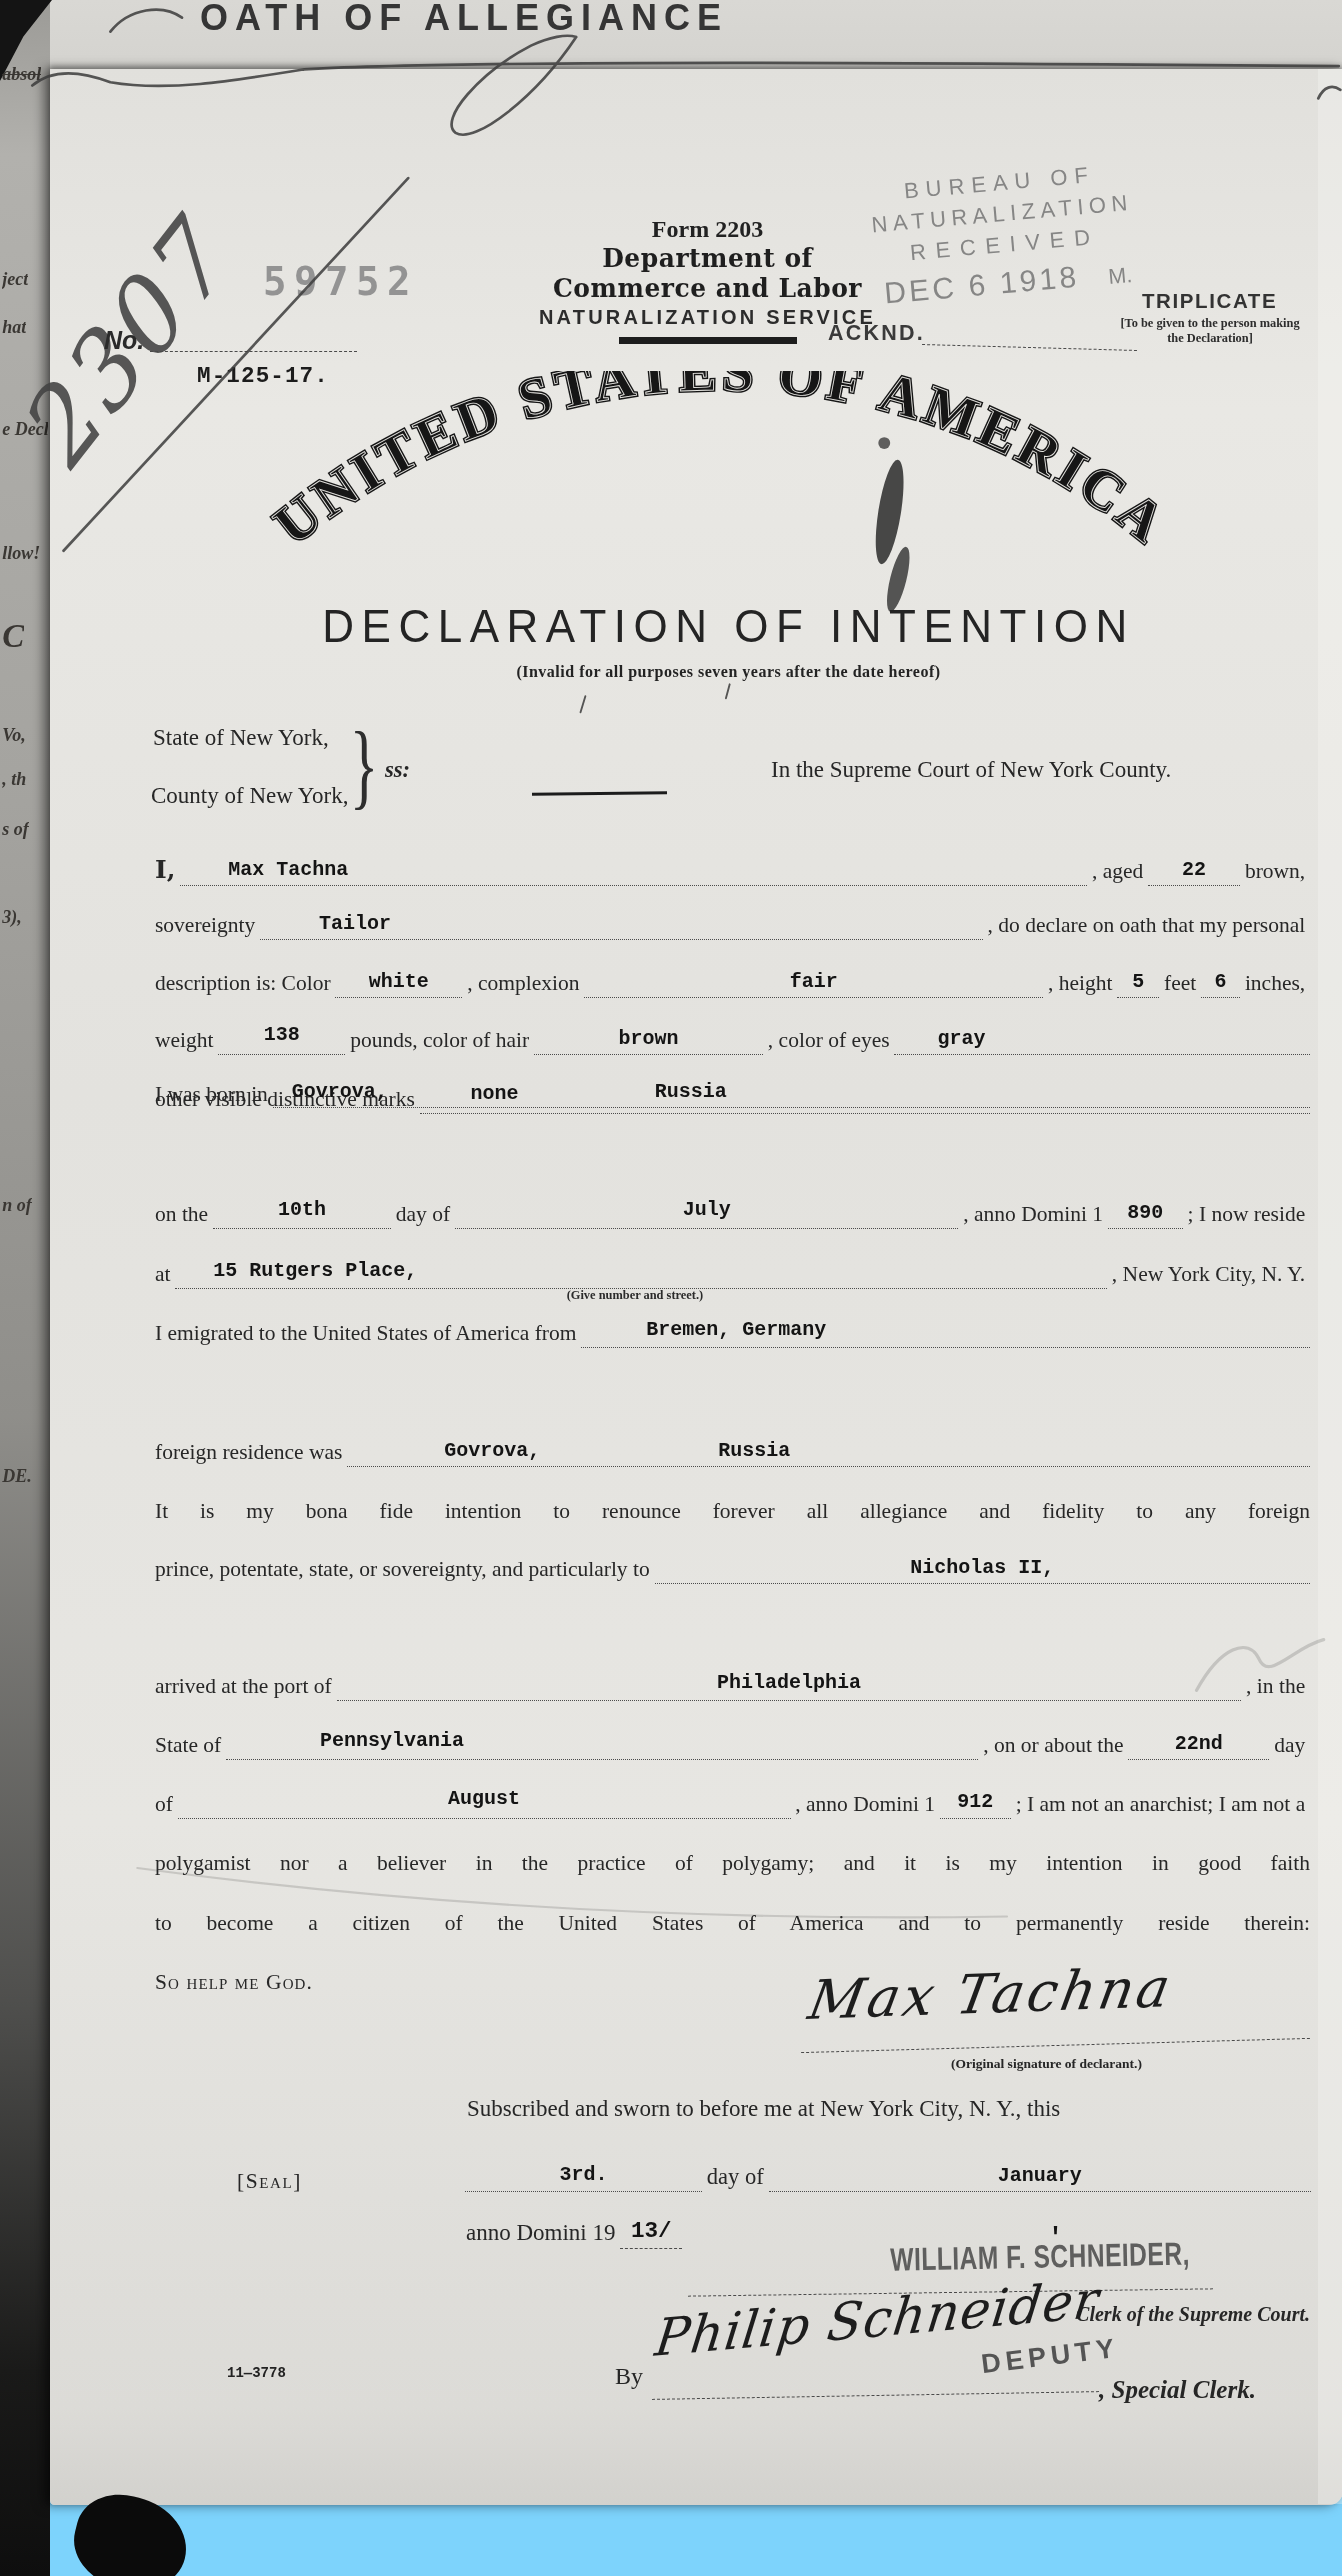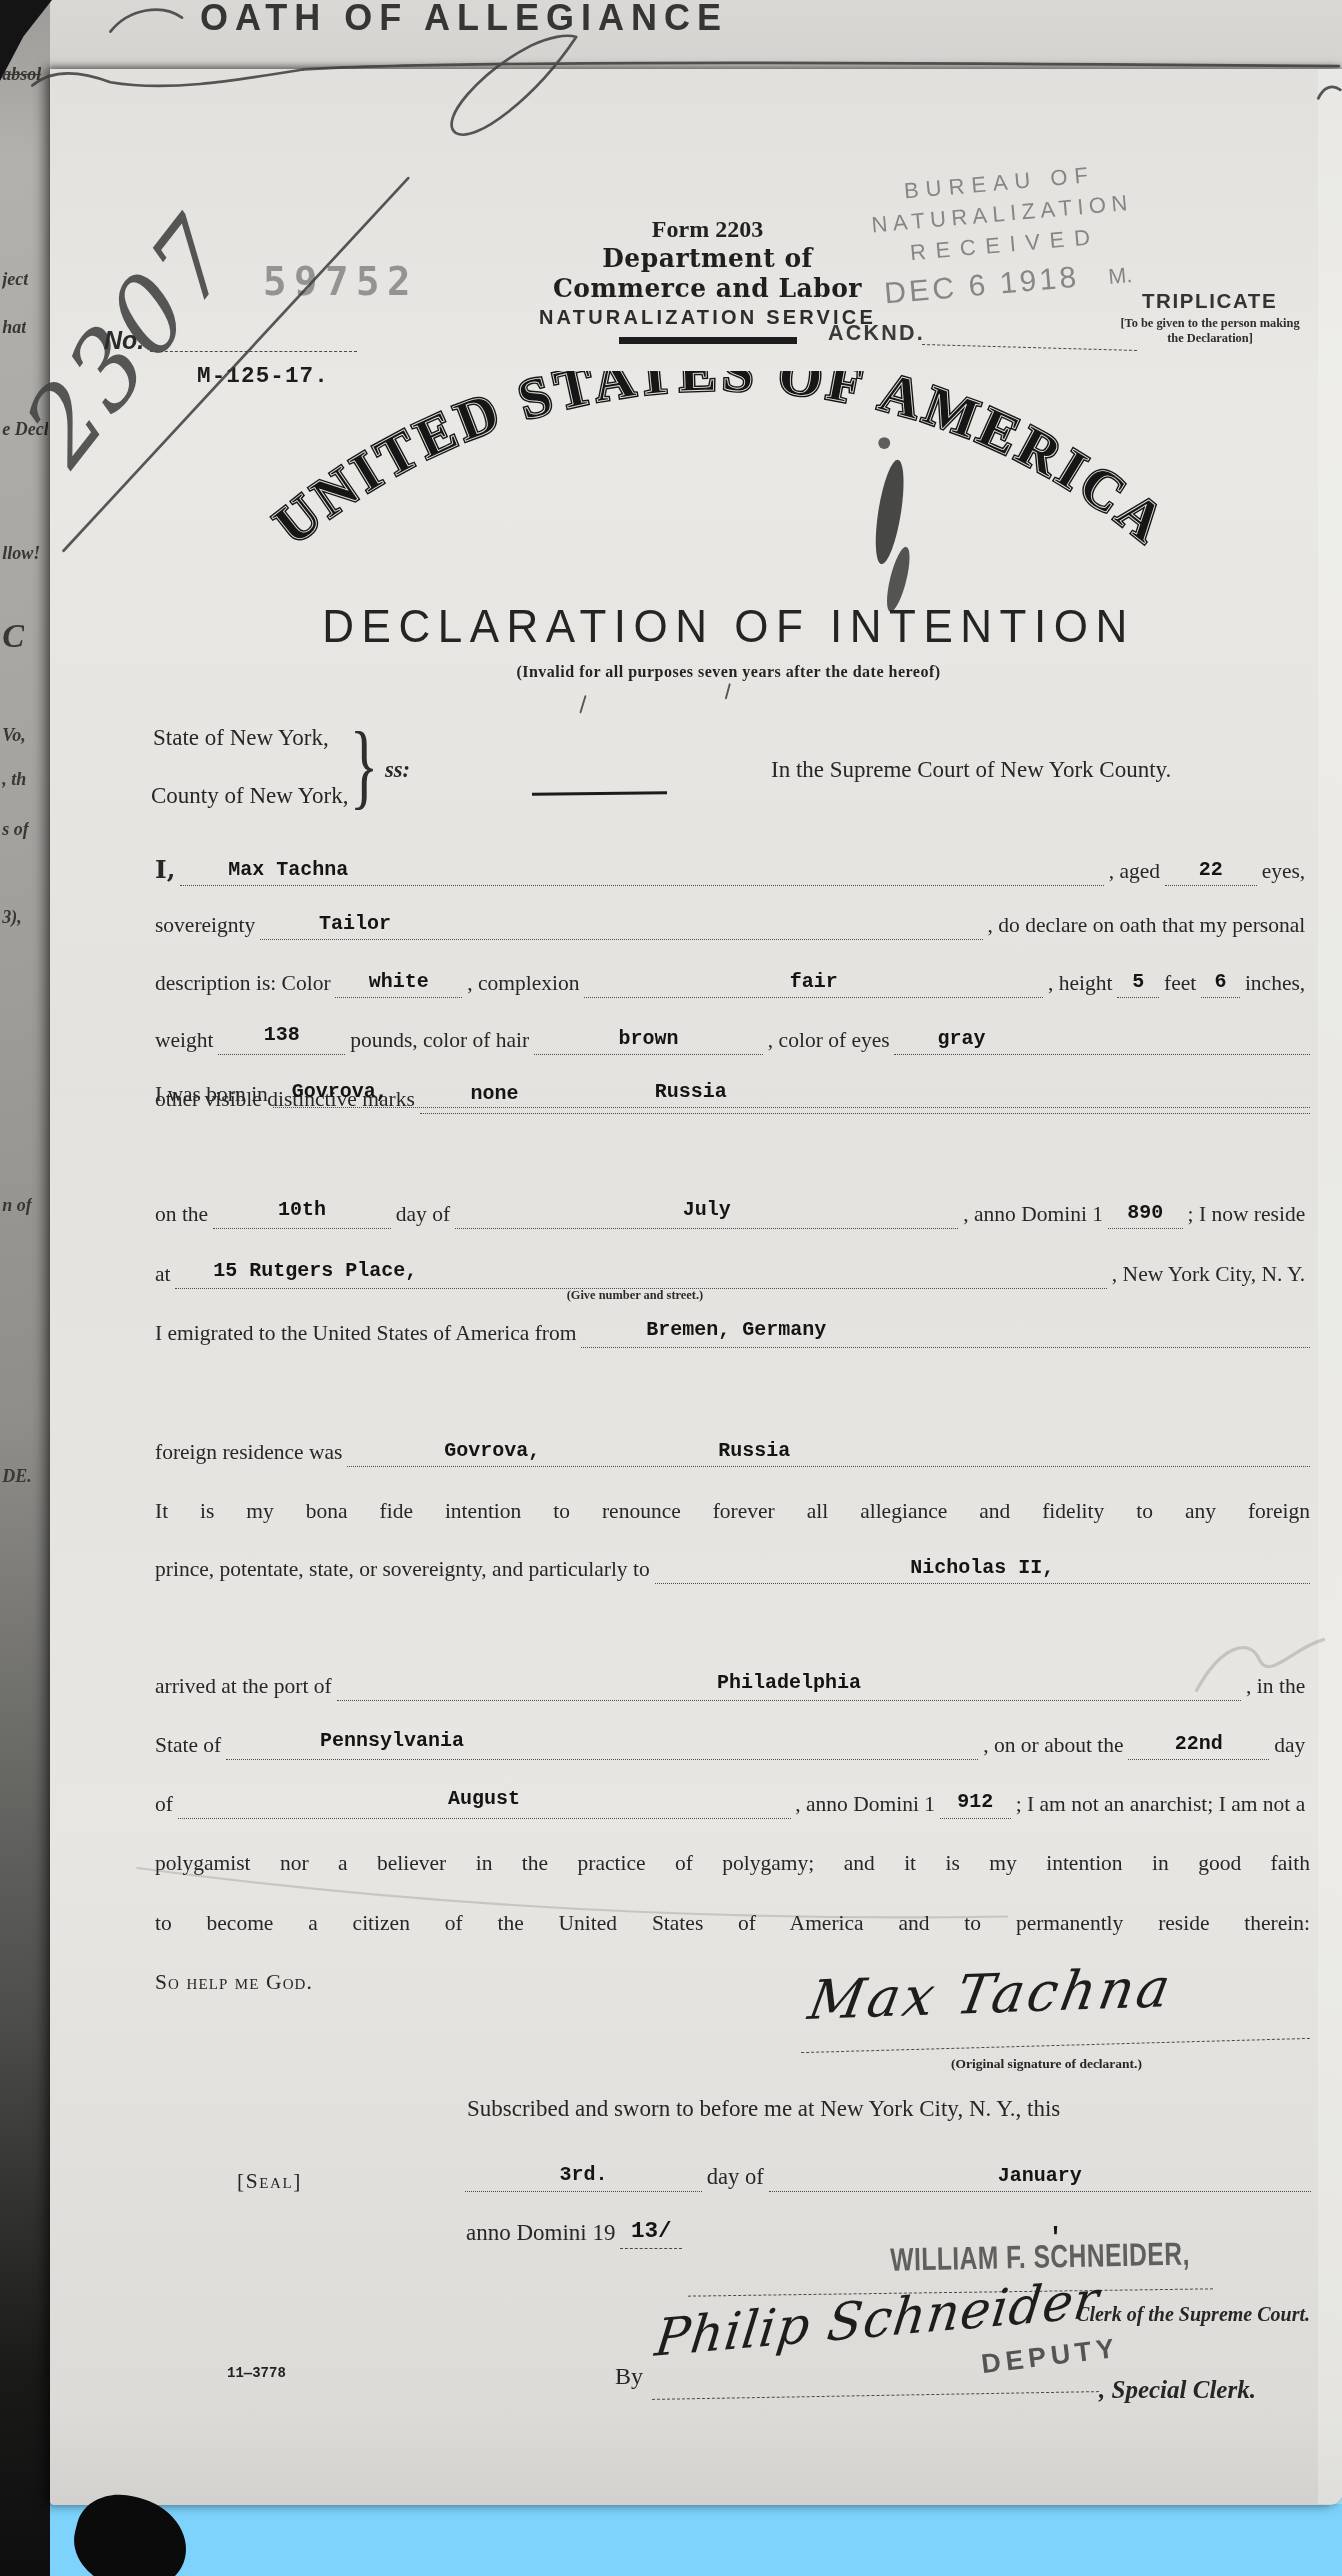--- a/index.html
+++ b/index.html
@@ -155,21 +155,21 @@
     <div class="abs ser" style="left:335px; top:688px; font-size:22.6px; font-style:italic; font-weight:700;">ss:</div>
     <div class="abs ser" style="left:721px; top:688px; font-size:23px;">In the Supreme Court of New York County.</div>
 
     
     
     <div class="line" style="top:785px;">
       <span class="p" style="font-family:'DejaVu Serif',serif; font-weight:700; font-size:25px;">I,</span>
       <span class="fill fl1" style="text-align:left; padding-left:48px;"><span class="t">Max Tachna</span></span>
       <span class="p">, aged</span>
       <span class="fill" style="width:92px;"><span class="t">22</span></span>
-      <span class="p">eyes,</span>
+      <span class="p">brown,</span>
     </div>
     
     <div class="line" style="top:843px;">
       <span class="p">sovereignty</span>
       <span class="fill fl1" style="text-align:left; padding-left:59px;"><span class="t">Tailor</span></span>
       <span class="p">, do declare on oath that my personal</span>
     </div>
     
     <div class="line" style="top:901px;">
       <span class="p">description is: Color</span>

